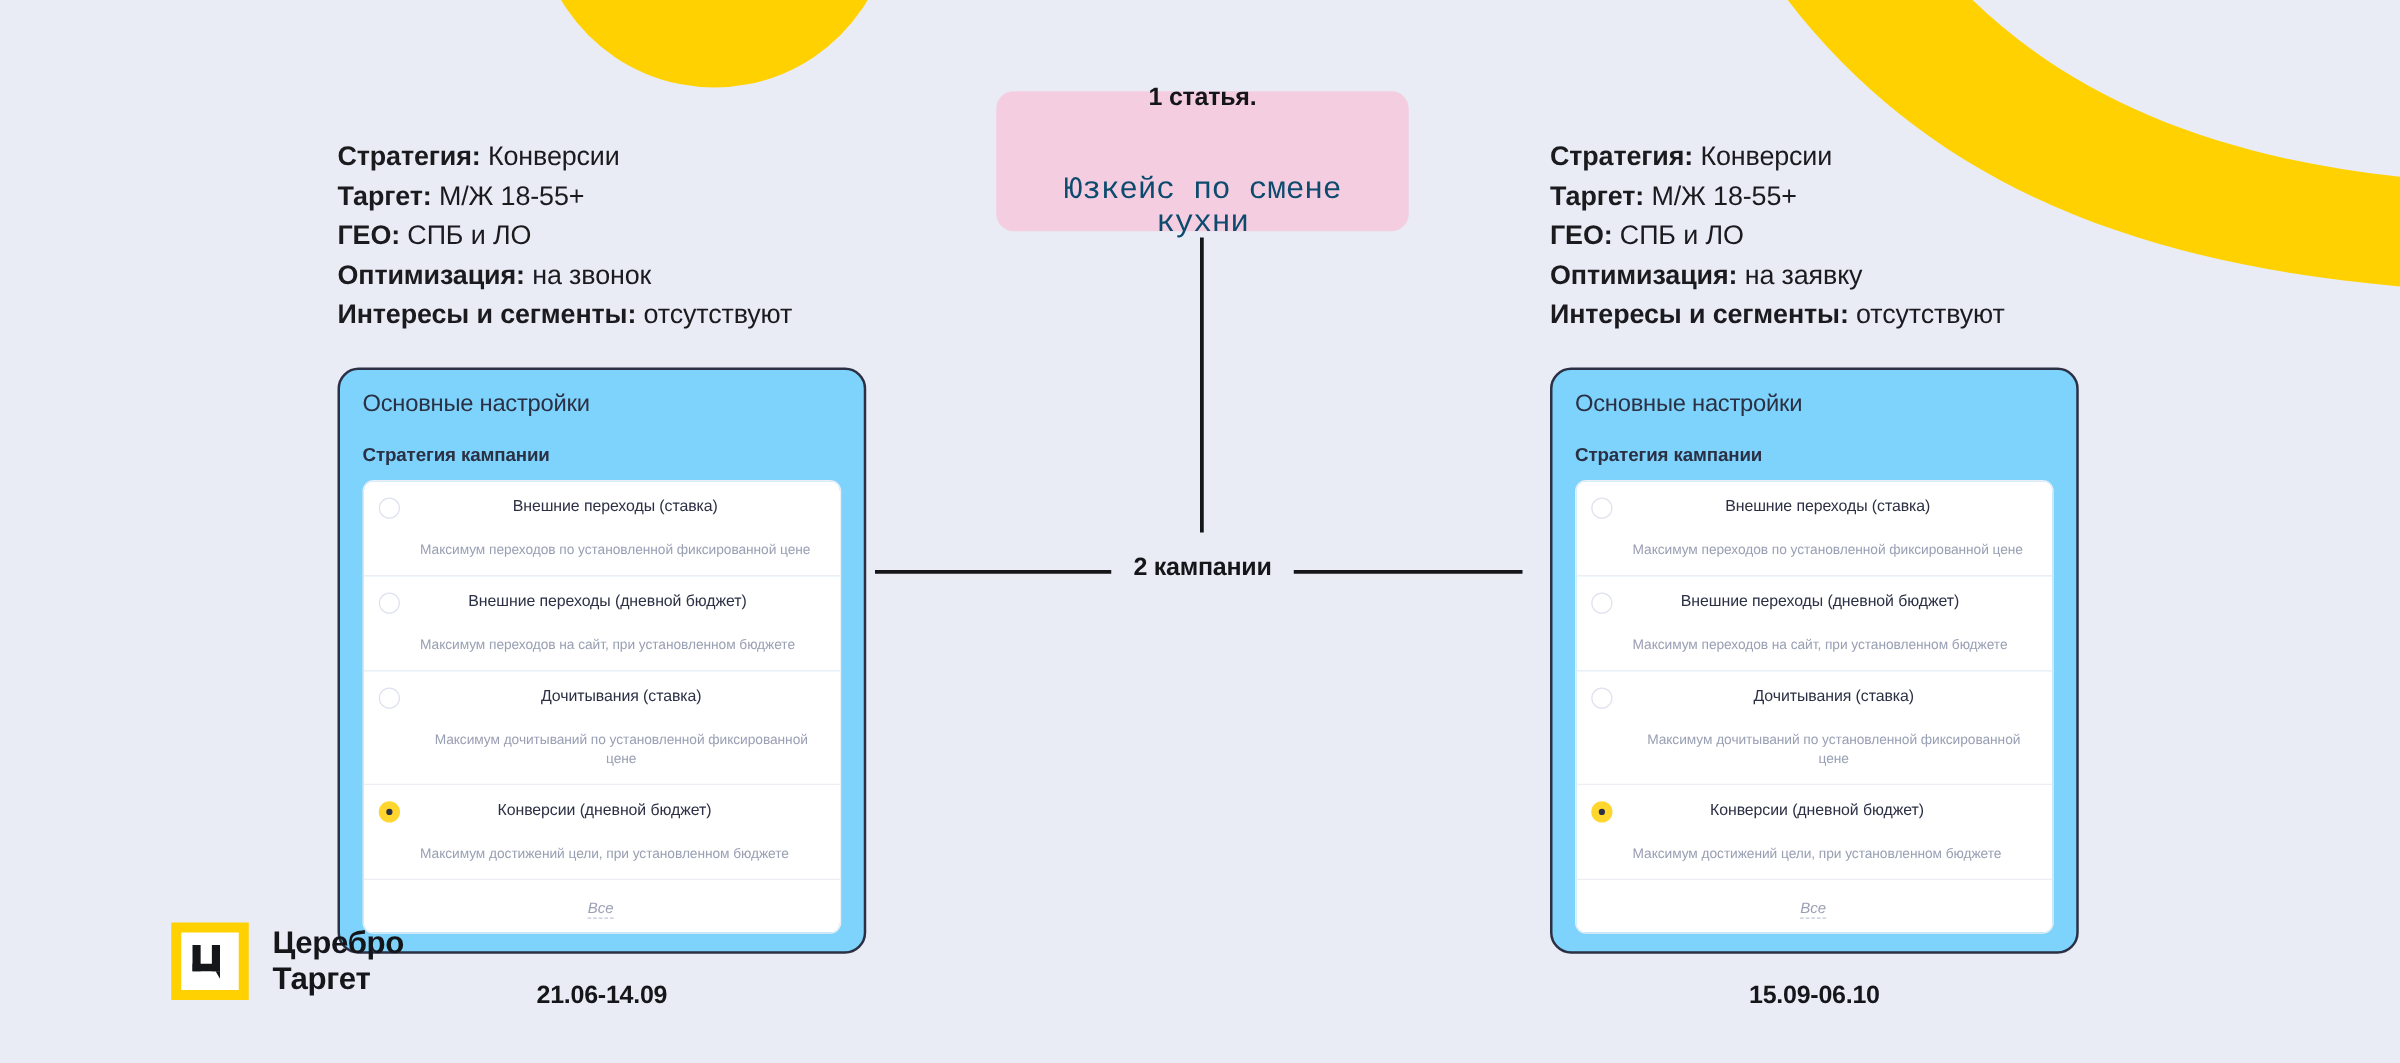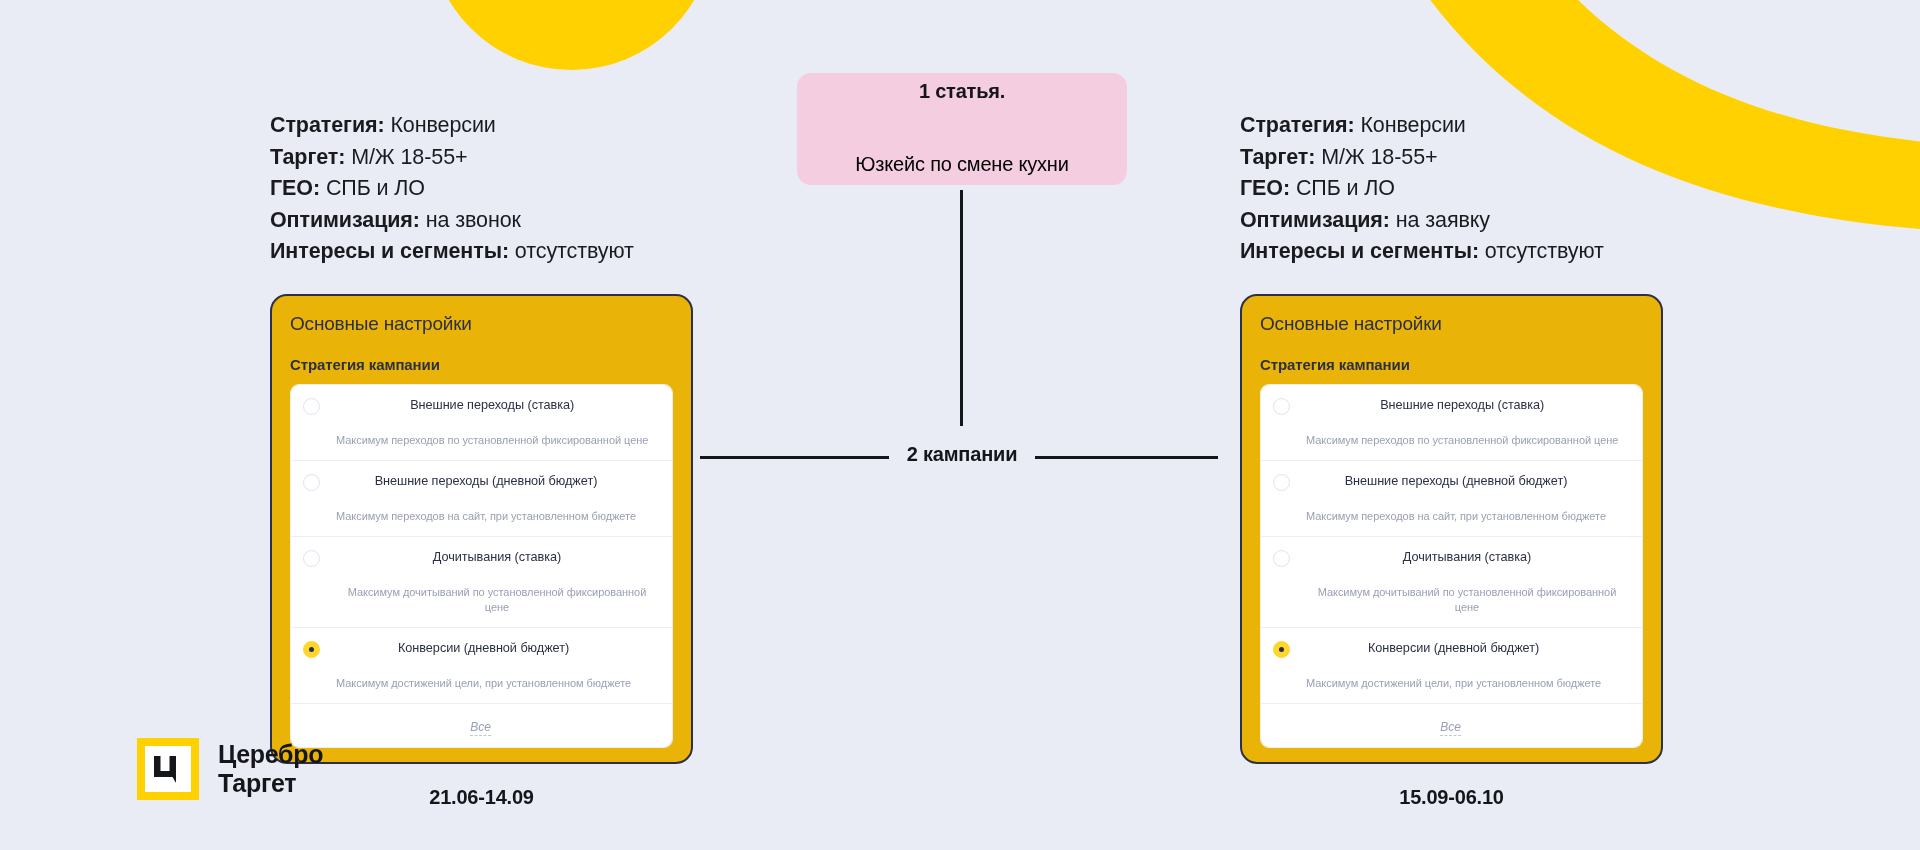--- a/index.html
+++ b/index.html
@@ -53,21 +53,21 @@
     letter-spacing: -0.1px;
   }
   .spec-row { white-space: nowrap; }
   .spec-key { font-weight: bold; }
   .spec-val { font-weight: normal; }
 
   
   .settings-card {
     margin-top: 26px;
     width: 423px;
-    background: #eab308;
+    background: #7dd3fc;
     border: 2px solid #2b3044;
     border-radius: 17px;
     padding: 17px 18px 14px 18px;
   }
   .card-title {
     font-size: 19px;
     color: #2b3044;
     letter-spacing: -0.2px;
     margin-bottom: 21px;
   }
@@ -173,25 +173,26 @@
     gap: 44px;
   }
   .center-title {
     font-size: 20px;
     font-weight: bold;
     color: #15161a;
     letter-spacing: -0.2px;
     margin-bottom: 4px;
   }
   .center-sub {
-    font-size: 20px;
-    color: #000000;
+    font-size: 25px;
+    color: #0c4a6e;
     line-height: 27px;
     letter-spacing: -0.2px;
     max-width: 250px;
+    font-family: Liberation Mono, monospace;
   }
 
   
   .conn-vertical {
     position: absolute;
     left: 960px;
     top: 190px;
     width: 3px;
     height: 236px;
     background: #15161a;

